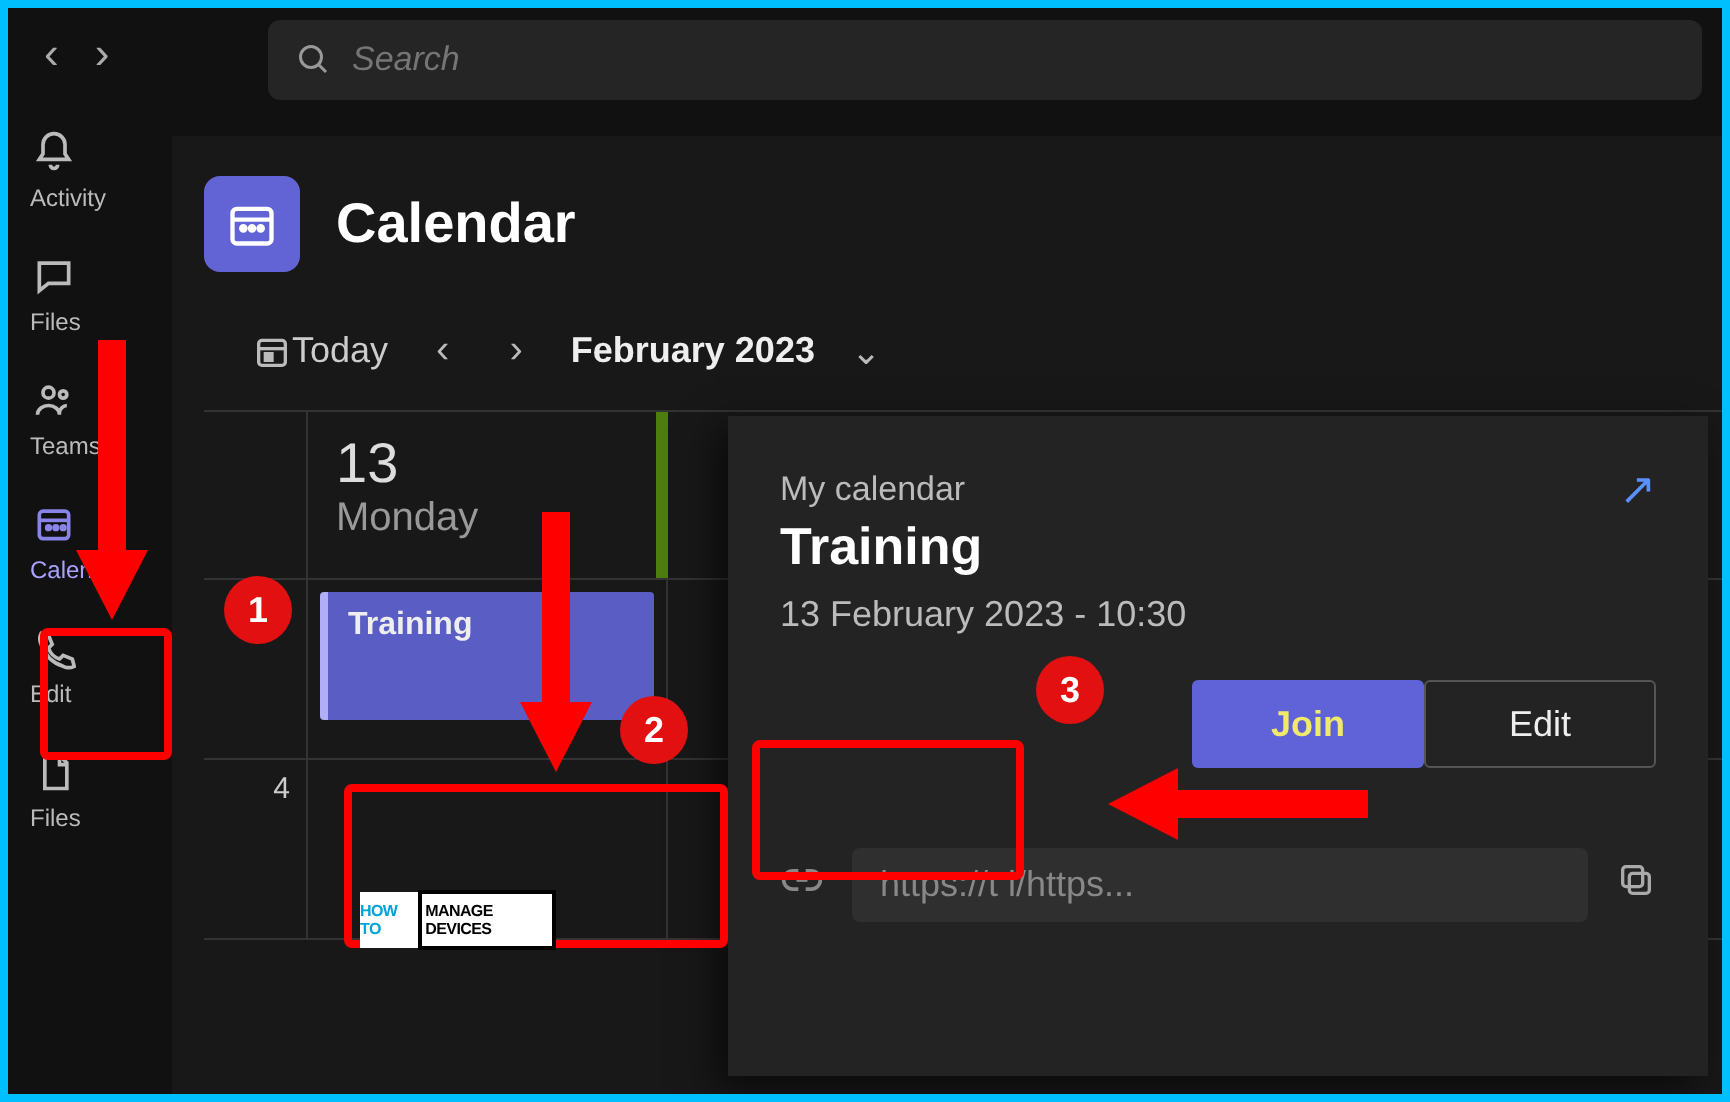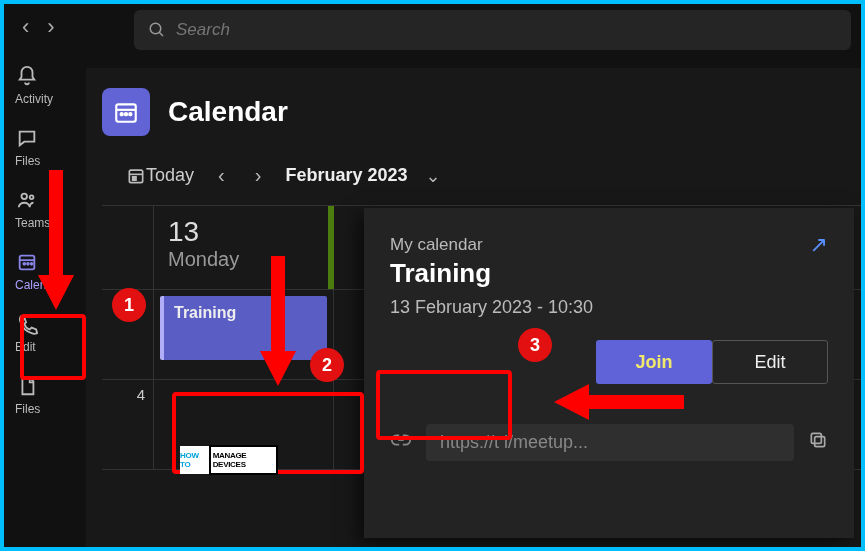--- a/index.html
+++ b/index.html
@@ -212,21 +212,21 @@
   <div class="popup-actions">
     <button class="btn-join">Join</button>
     <button class="btn-edit">Edit</button>
   </div>
   <div class="link-row">
     <span><svg width="22" height="22" viewBox="0 0 24 24" fill="none" stroke="#888" stroke-width="2">
           <path d="M9 12h6"></path>
           <path d="M10 7H7a5 5 0 000 10h3"></path>
           <path d="M14 7h3a5 5 0 010 10h-3"></path>
         </svg></span>
-    <span class="link-text">https://t                                    l/meetup...</span>
+    <span class="link-text">https://t                                    l/https...</span>
     <span><svg width="20" height="20" viewBox="0 0 24 24" fill="none" stroke="#aaa" stroke-width="2">
           <rect x="8" y="8" width="12" height="12" rx="2"></rect>
           <rect x="4" y="4" width="12" height="12" rx="2"></rect>
         </svg></span>
   </div>
 </div>
 
 <div class="red-box rb1"></div>
 <div class="red-box rb2"></div>
 <div class="red-box rb3"></div>

